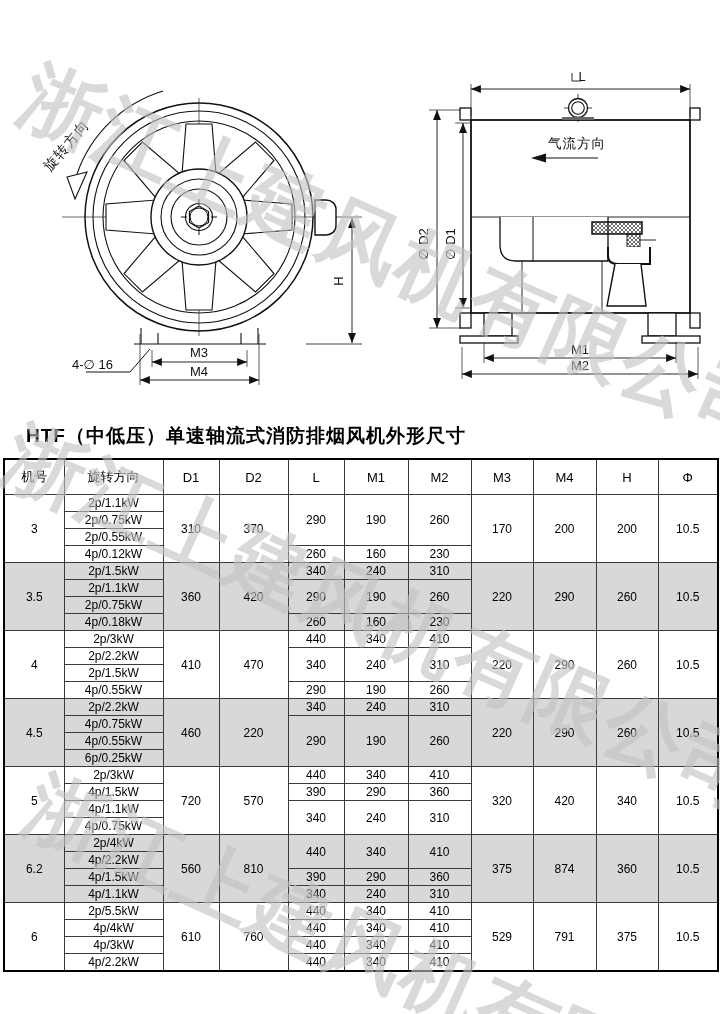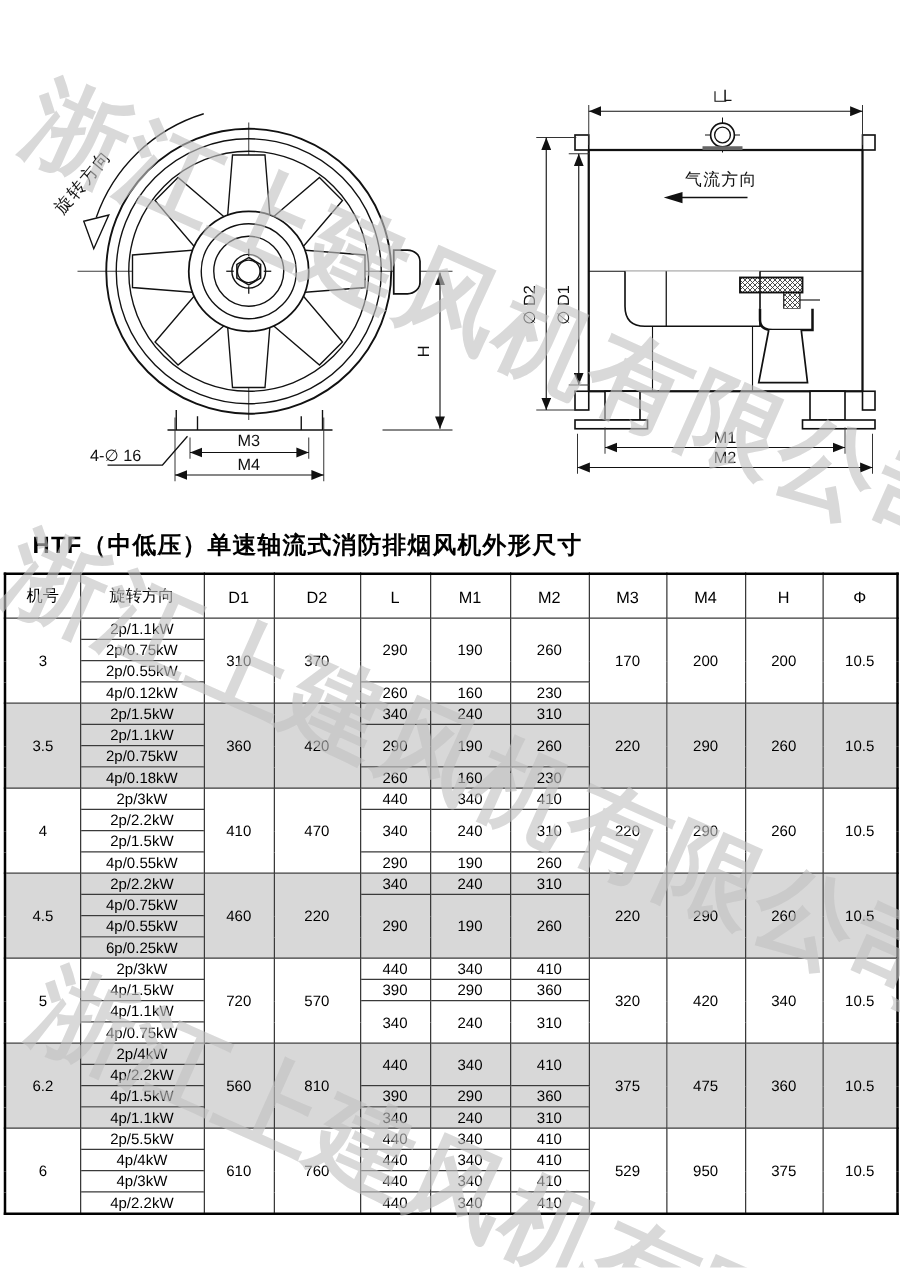--- a/index.html
+++ b/index.html
@@ -359,21 +359,21 @@
         </tr>
         <tr class="shaded">
           <td rowspan="4">6.2</td>
           <td>2p/4kW</td>
           <td rowspan="4">560</td>
           <td rowspan="4">810</td>
           <td rowspan="2">440</td>
           <td rowspan="2">340</td>
           <td rowspan="2">410</td>
           <td rowspan="4">375</td>
-          <td rowspan="4">475</td>
+          <td rowspan="4">874</td>
           <td rowspan="4">360</td>
           <td rowspan="4">10.5</td>
         </tr>
         <tr class="shaded">
           <td>4p/2.2kW</td>
         </tr>
         <tr class="shaded">
           <td>4p/1.5kW</td>
           <td>390</td>
           <td>290</td>
@@ -387,21 +387,21 @@
         </tr>
         <tr>
           <td rowspan="4">6</td>
           <td>2p/5.5kW</td>
           <td rowspan="4">610</td>
           <td rowspan="4">760</td>
           <td>440</td>
           <td>340</td>
           <td>410</td>
           <td rowspan="4">529</td>
-          <td rowspan="4">950</td>
+          <td rowspan="4">791</td>
           <td rowspan="4">375</td>
           <td rowspan="4">10.5</td>
         </tr>
         <tr>
           <td>4p/4kW</td>
           <td>440</td>
           <td>340</td>
           <td>410</td>
         </tr>
         <tr>

